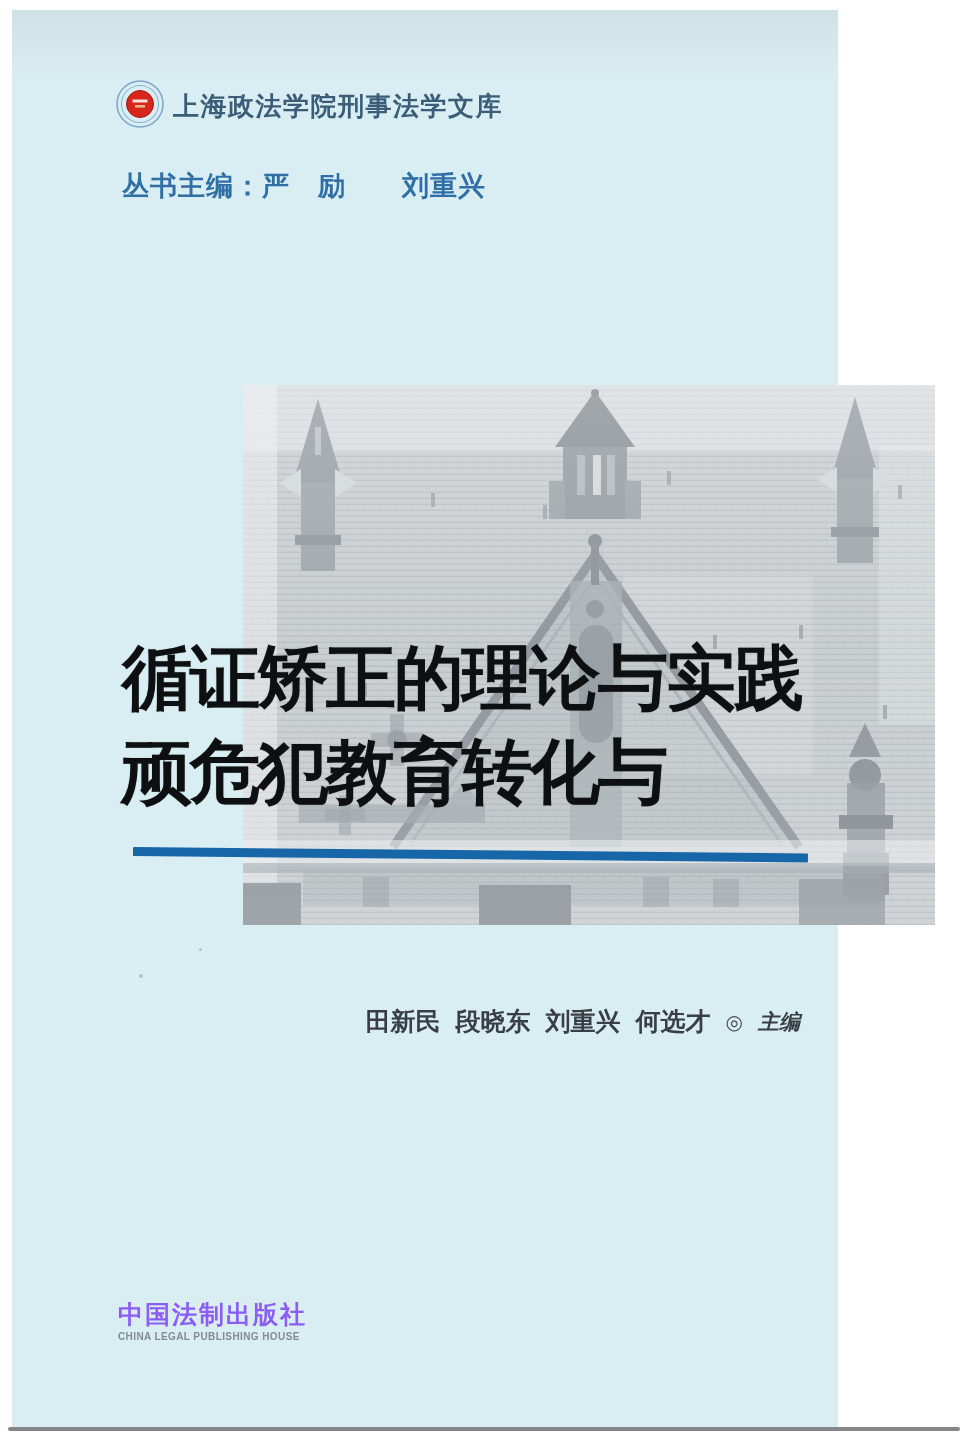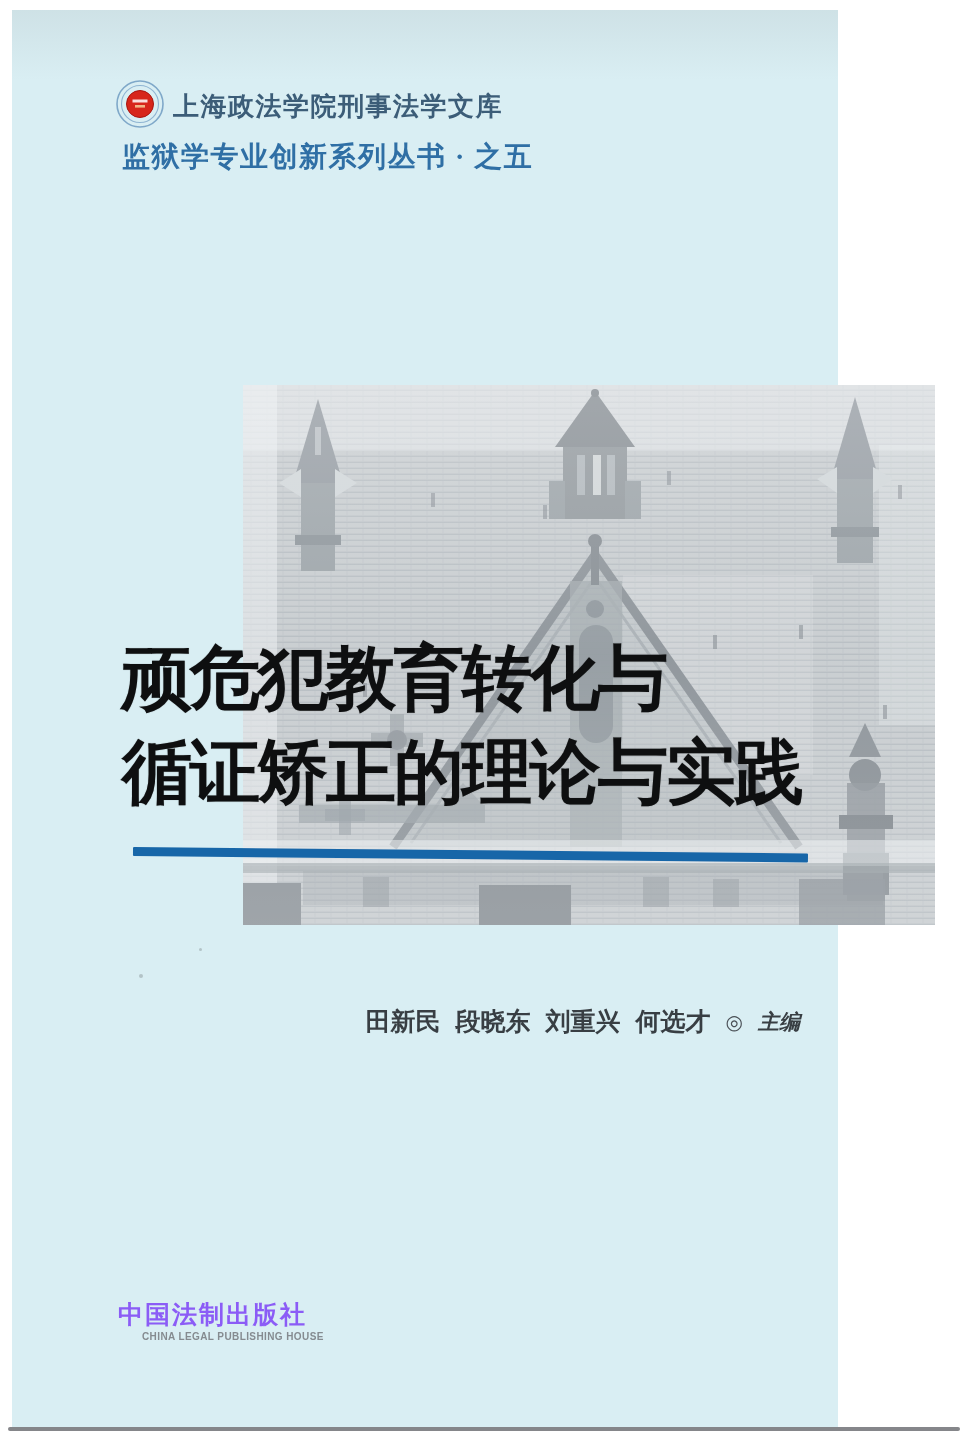--- a/index.html
+++ b/index.html
@@ -71,21 +71,20 @@
   
   .publisher-block { position:absolute; left:106px; top:1290px; }
   .publisher-name {
     font-size:25px; line-height:29px; font-weight:bold; letter-spacing:2px;
     color:#8b5cf6; font-family:"Liberation Sans", sans-serif; white-space:nowrap;
   }
   .publisher-en {
     margin-top:2px; font-size:10px; line-height:12px; font-weight:bold;
     letter-spacing:0.4px; color:#858b90; font-family:"Liberation Sans", sans-serif;
     white-space:nowrap;
-    margin-left:24px;
   }
   
   .speck { position:absolute; width:4px; height:4px; border-radius:50%; background:#9aa6aa; opacity:.6; }
   .speck.s1 { left:127px; top:964px; }
   .speck.s2 { left:187px; top:938px; width:3px; height:3px; }
 </style>
 </head>
 <body>
 
 <div class="cover">
@@ -94,21 +93,21 @@
     <svg width="50" height="50" viewBox="0 0 50 50">
       <circle cx="25" cy="25" r="23" fill="none" stroke="#7fa8c9" stroke-width="1.6"></circle>
       <circle cx="25" cy="25" r="18.5" fill="none" stroke="#8fb4d2" stroke-width="1.1"></circle>
       <circle cx="25" cy="25" r="13.5" fill="#d7261b" stroke="#a81510" stroke-width="1"></circle>
       <rect x="17.5" y="20.5" width="15" height="3" fill="#ffffff" opacity="0.85"></rect>
       <rect x="20" y="26" width="10" height="2.6" fill="#f7d9a0" opacity="0.8"></rect>
     </svg>
   </div>
 
   <div class="brand-label">上海政法学院刑事法学文库</div>
-  <div class="series-line">监狱学专业创新系列丛书 · 之五</div>
+  <div class="series-editors-line">丛书主编：严　励　　刘重兴</div>
 
   <div class="pinyin">
   </div>
 
   <div class="photo">
     <svg width="692" height="540" viewBox="0 0 692 540">
       <defs>
         <pattern id="brick" width="16" height="6" patternUnits="userSpaceOnUse">
           <rect width="16" height="6" fill="#c6cbce"></rect>
           <rect y="4.6" width="16" height="1.4" fill="#b4bbc0"></rect>
@@ -195,22 +194,22 @@
         <rect x="470" y="250" width="4" height="14"></rect>
         <rect x="640" y="320" width="4" height="14"></rect>
         <rect x="300" y="120" width="4" height="14"></rect>
       </g>
 
       <rect width="692" height="540" fill="url(#fade)"></rect>
     </svg>
   </div>
 
   <div class="main-title">
+    <div>循证矫正的理论与实践</div>
     <div>顽危犯教育转化与</div>
-    <div>循证矫正的理论与实践</div>
   </div>
 
   <div class="accent-underline"></div>
 
   <div class="speck s1"></div>
   <div class="speck s2"></div>
 
   <div class="authors-line">
     <span>田新民</span>
     <span>段晓东</span>

